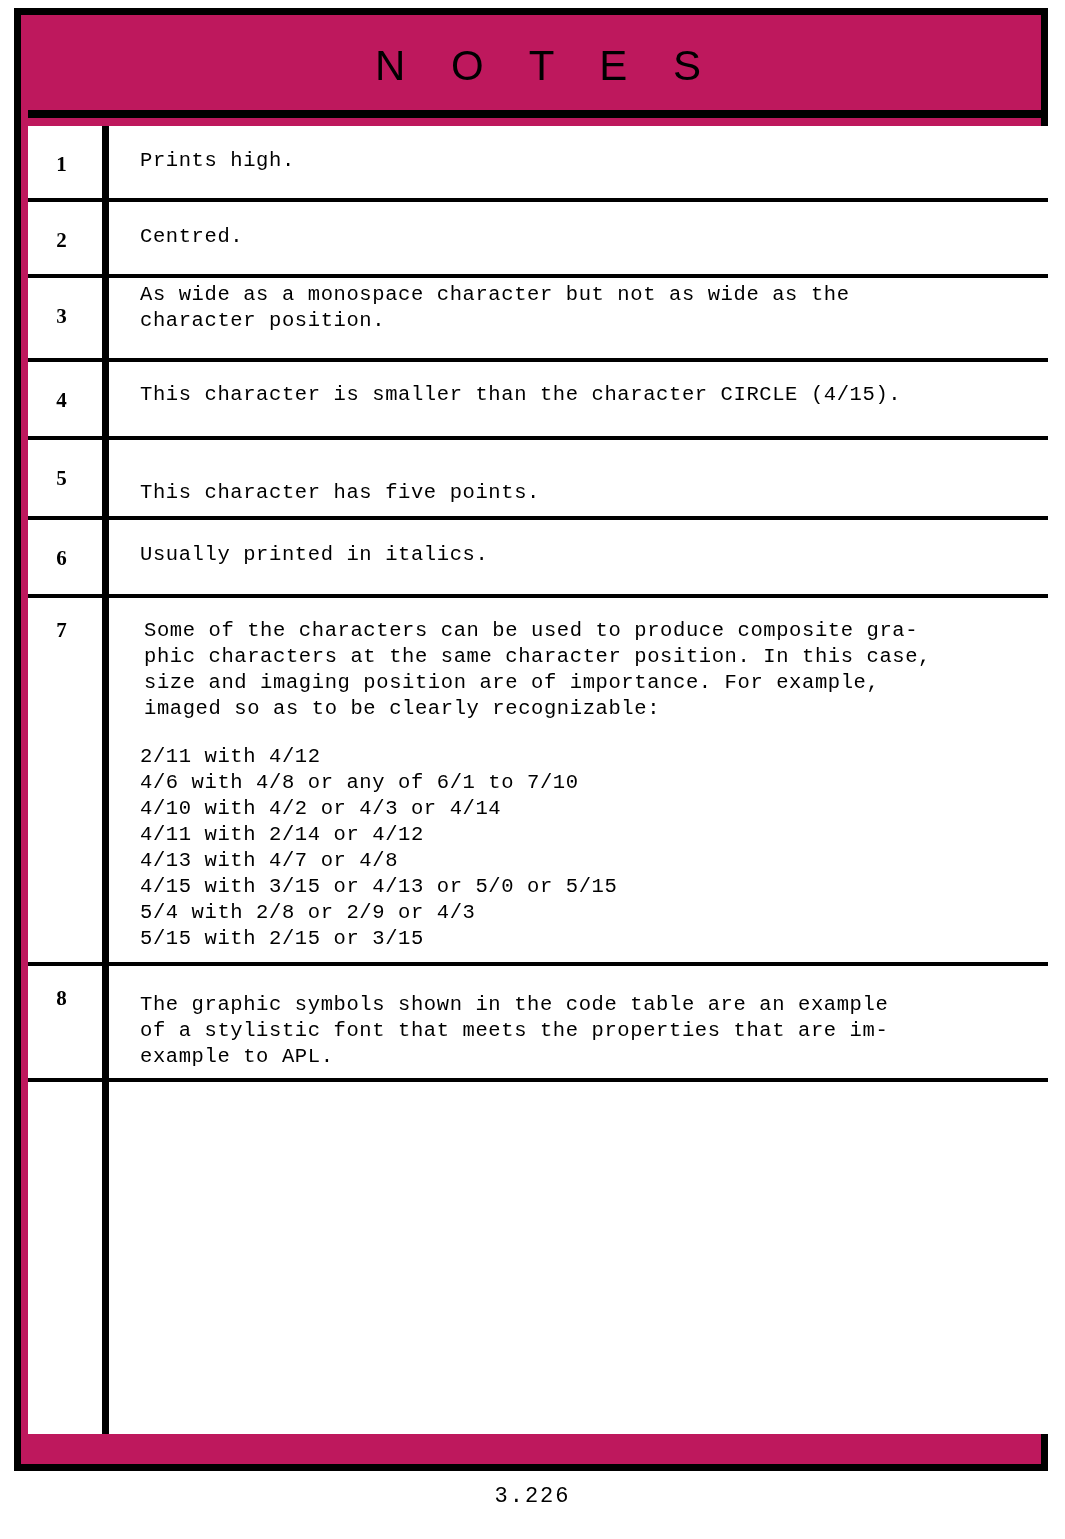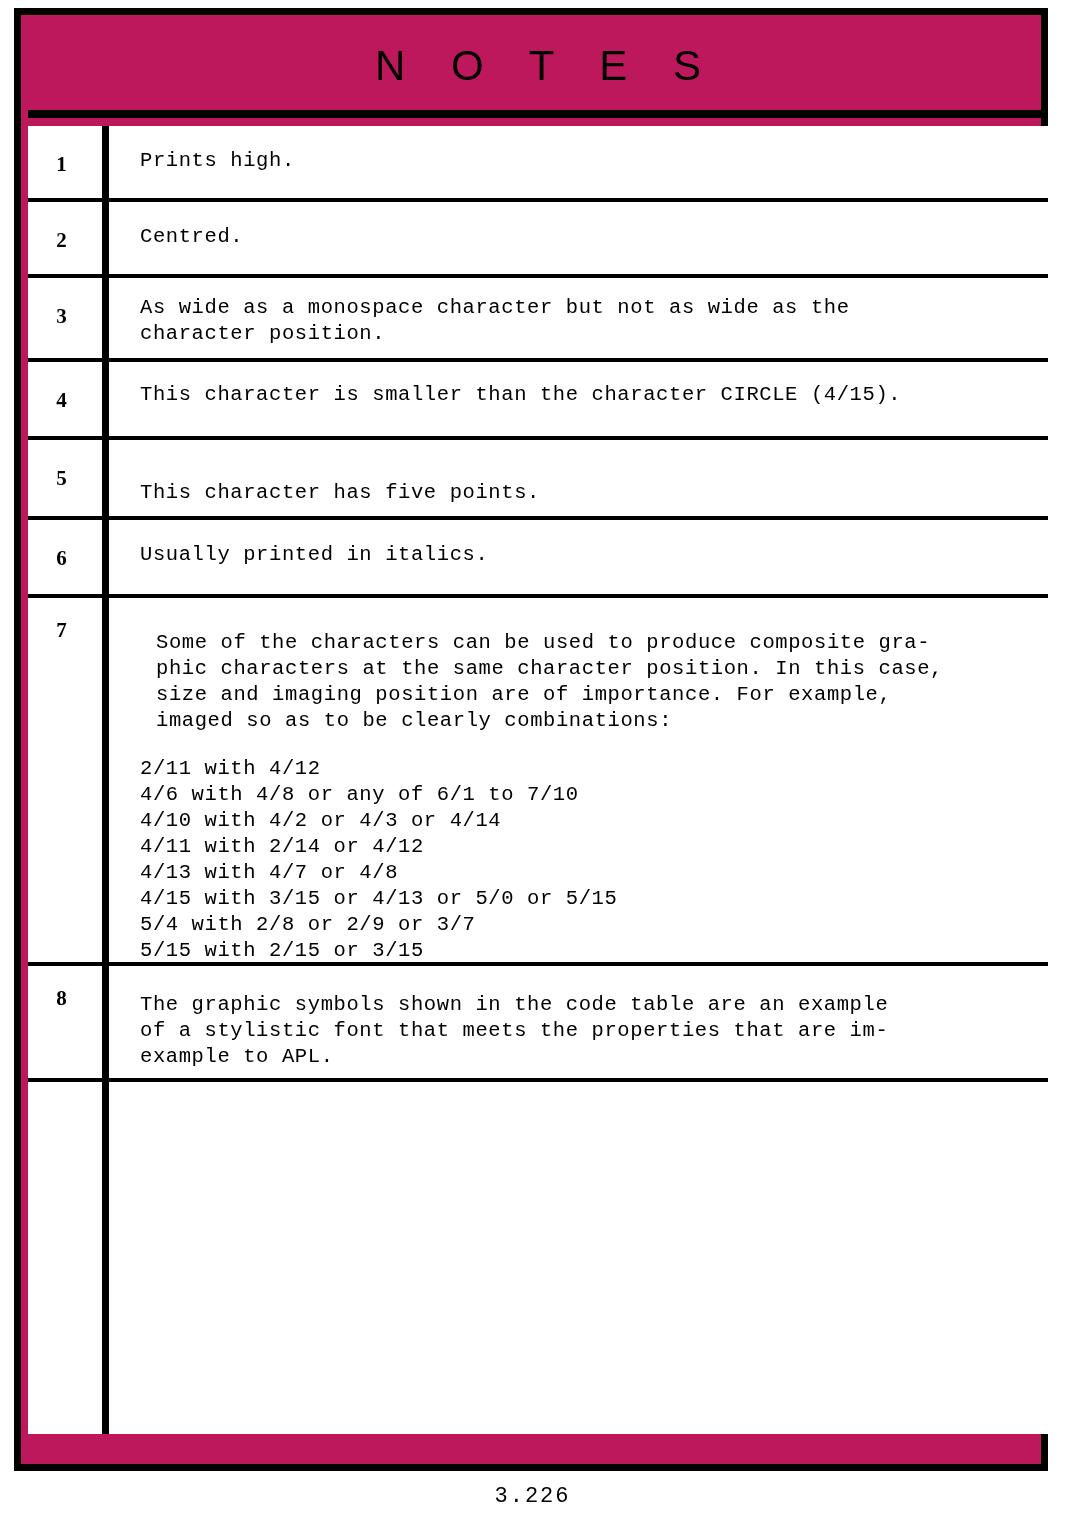--- a/index.html
+++ b/index.html
@@ -105,37 +105,37 @@
   }
 
   .note-line {
     font-family: "Liberation Mono", "DejaVu Sans Mono", monospace;
     font-size: 20.5px;
     line-height: 26px;
     letter-spacing: 0.6px;
     white-space: pre;
   }
 
-  .para-block { margin: 16px; }
+  .para-block { margin: 4px; }
   .combo-block { margin-top: 22px; }
 
   
   .h-r1 { height: 76px; }
   .h-r2 { height: 76px; }
   .h-r3 { height: 84px; }
   .h-r4 { height: 78px; }
   .h-r5 { height: 80px; }
   .h-r6 { height: 78px; }
   .h-r7 { height: 368px; }
   .h-r8 { height: 116px; }
   .h-blank { height: 352px; }
 
   .h-r1 .text-cell,
   .h-r2 .text-cell { padding-top: 22px; }
-  .h-r3 .text-cell { padding-top: 17px; }
+  .h-r3 .text-cell { padding-top: 4px; }
   .h-r4 .text-cell { padding-top: 20px; }
   .h-r5 .text-cell { padding-top: 40px; }
   .h-r6 .text-cell { padding-top: 22px; }
   .h-r7 .text-cell { padding-top: 16px; }
   .h-r8 .text-cell { padding-top: 26px; }
 
   
   .footer {
     position: absolute;
     left: 0;
@@ -220,30 +220,30 @@
 
       <div class="note-row h-r7 tall">
         <div class="num-cell">
           <div class="num">7</div>
         </div>
         <div class="text-cell">
           <div class="para-block">
             <div class="note-line">Some of the characters can be used to produce composite gra-</div>
             <div class="note-line">phic characters at the same character position. In this case,</div>
             <div class="note-line">size and imaging position are of importance. For example,</div>
-            <div class="note-line">imaged so as to be clearly combinations:</div>
+            <div class="note-line">imaged so as to be clearly recognizable:</div>
           </div>
           <div class="combo-block">
             <div class="note-line">2/11 with 4/12</div>
             <div class="note-line">4/6 with 4/8 or any of 6/1 to 7/10</div>
             <div class="note-line">4/10 with 4/2 or 4/3 or 4/14</div>
             <div class="note-line">4/11 with 2/14 or 4/12</div>
             <div class="note-line">4/13 with 4/7 or 4/8</div>
             <div class="note-line">4/15 with 3/15 or 4/13 or 5/0 or 5/15</div>
-            <div class="note-line">5/4 with 2/8 or 2/9 or 3/7</div>
+            <div class="note-line">5/4 with 2/8 or 2/9 or 4/3</div>
             <div class="note-line">5/15 with 2/15 or 3/15</div>
           </div>
         </div>
       </div>
 
       <div class="note-row h-r8 tall">
         <div class="num-cell">
           <div class="num">8</div>
         </div>
         <div class="text-cell">

